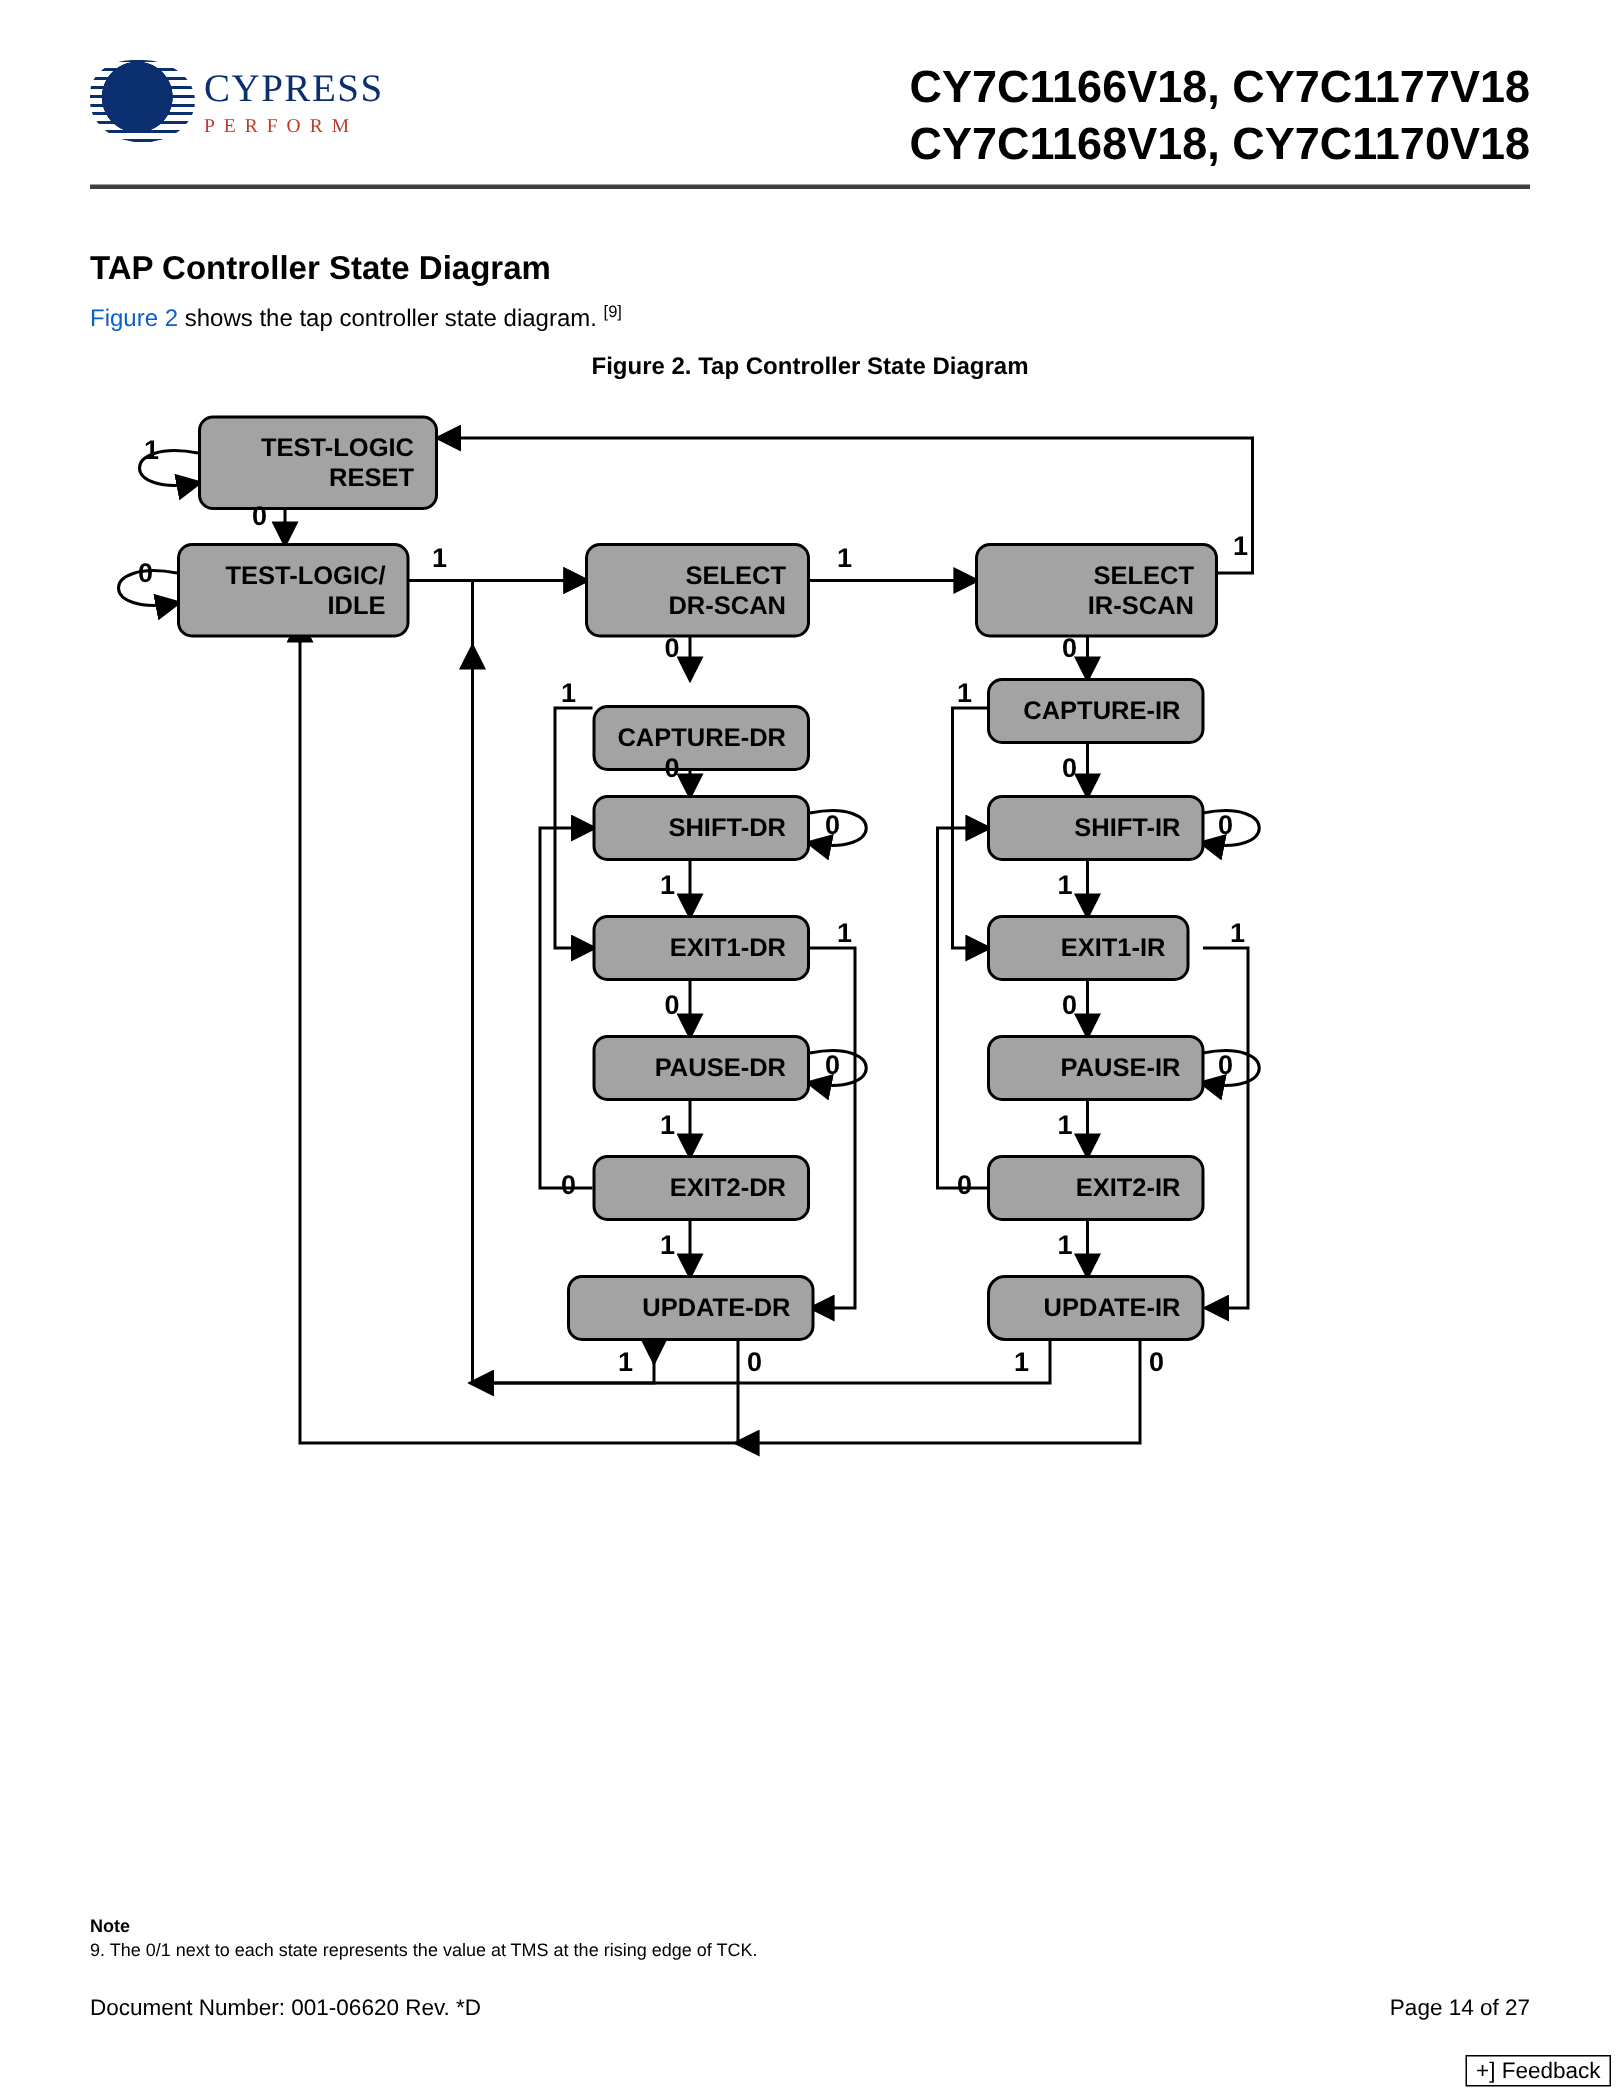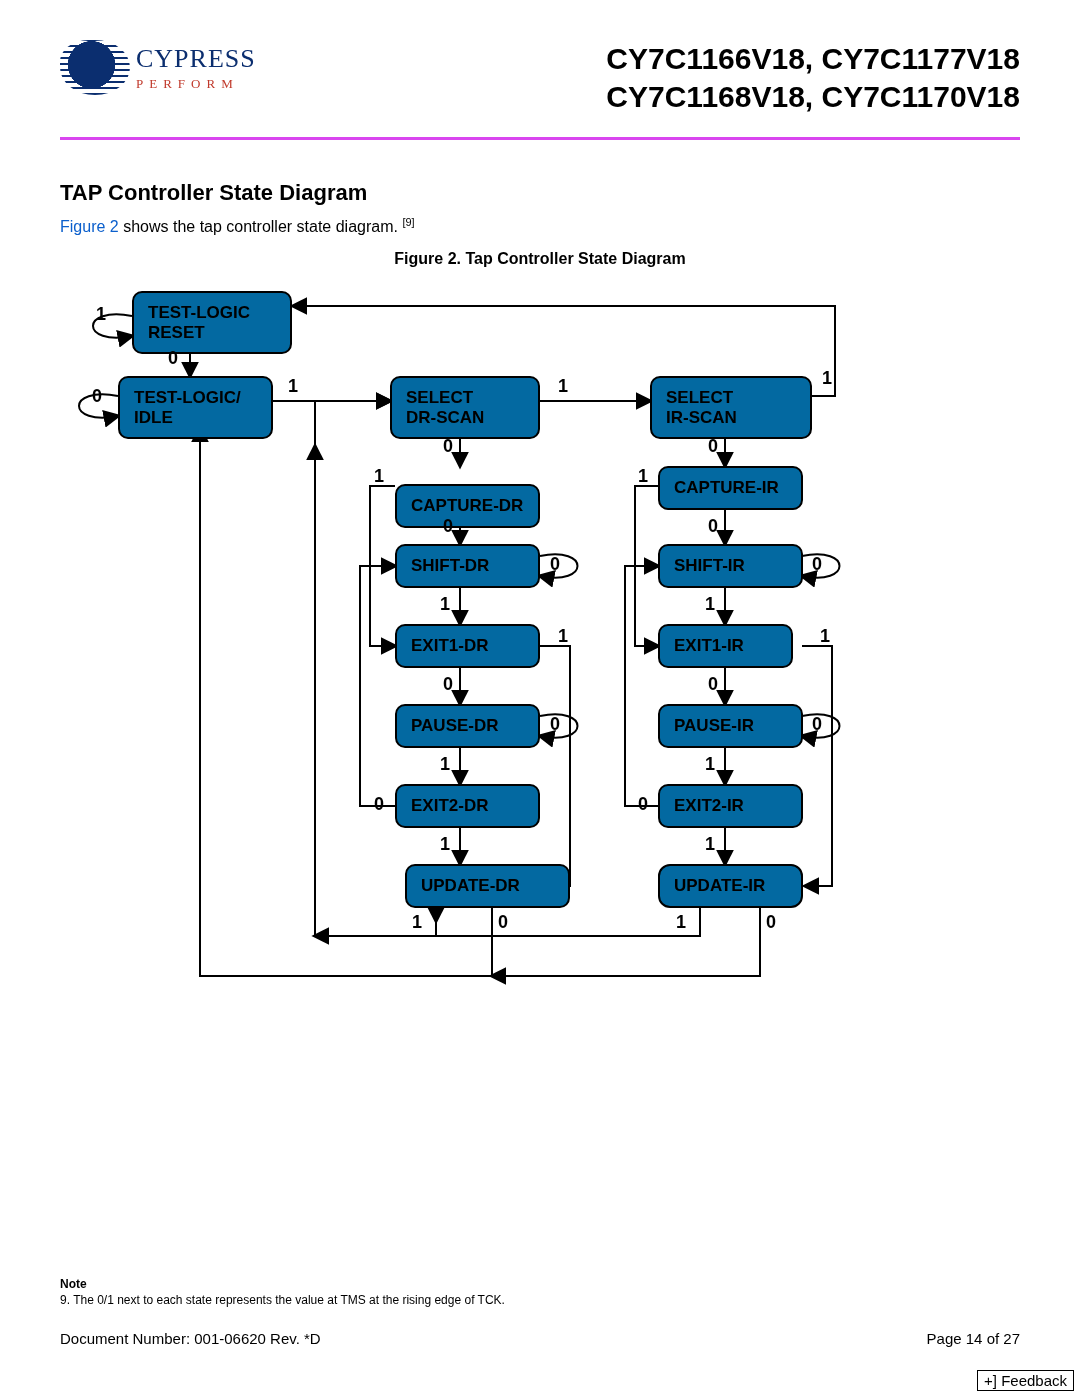--- a/index.html
+++ b/index.html
@@ -13,22 +13,22 @@
     width: 1080px;
     height: 1397px;
     position: relative;
     box-sizing: border-box;
     padding: 40px 60px 30px 60px;
   }
   .header {
     display: flex;
     justify-content: space-between;
     align-items: flex-start;
-    border-bottom: 3px solid #d946ef;
-    padding-bottom: 22px;
+    border-bottom: 3px solid #404040;
+    padding-bottom: 8px;
   }
   .logo-block { display: flex; align-items: center; }
   .logo-globe {
     width: 70px; height: 55px;
     background: radial-gradient(ellipse 55% 70% at 45% 45%, #0b2e6f 60%, #0b2e6f 61%, transparent 62%),
                 repeating-linear-gradient(0deg, #0b2e6f 0 2px, transparent 2px 6px);
     position: relative;
     border-radius: 40% 50% 50% 50%;
   }
   .logo-text { margin-left: 6px; }
@@ -64,26 +64,27 @@
   .diagram {
     position: relative;
     width: 960px;
     height: 760px;
     margin-top: 8px;
   }
   .state {
     position: absolute;
     border: 2px solid #000;
     border-radius: 10px;
-    background: #0369a1;
+    background: #a3a3a3;
     font-weight: 700;
     font-size: 17px;
     padding: 10px 14px;
     box-sizing: border-box;
     line-height: 1.15;
+    text-align: right;
   }
   .edge-label {
     position: absolute;
     font-weight: 700;
     font-size: 18px;
     background: transparent;
   }
   svg.arrows {
     position: absolute;
     left: 0; top: 0;
@@ -231,21 +232,21 @@
 
     <div class="state" style="left:335px; top:348px; width:145px;">EXIT1-DR</div>
     <div class="state" style="left:598px; top:348px; width:135px;">EXIT1-IR</div>
 
     <div class="state" style="left:335px; top:428px; width:145px;">PAUSE-DR</div>
     <div class="state" style="left:598px; top:428px; width:145px;">PAUSE-IR</div>
 
     <div class="state" style="left:335px; top:508px; width:145px;">EXIT2-DR</div>
     <div class="state" style="left:598px; top:508px; width:145px;">EXIT2-IR</div>
 
-    <div class="state" style="left:345px; top:588px; width:165px;">UPDATE-DR</div>
+    <div class="state" style="left:318px; top:588px; width:165px;">UPDATE-DR</div>
     <div class="state" style="left:598px; top:588px; width:145px;border-radius:12px;">UPDATE-IR</div>
 
     <div class="edge-label" style="left:36px; top:28px;">1</div>
     <div class="edge-label" style="left:108px; top:72px;">0</div>
     <div class="edge-label" style="left:32px; top:110px;">0</div>
     <div class="edge-label" style="left:228px; top:100px;">1</div>
     <div class="edge-label" style="left:498px; top:100px;">1</div>
     <div class="edge-label" style="left:762px; top:92px;">1</div>
     <div class="edge-label" style="left:383px; top:160px;">0</div>
     <div class="edge-label" style="left:648px; top:160px;">0</div>

